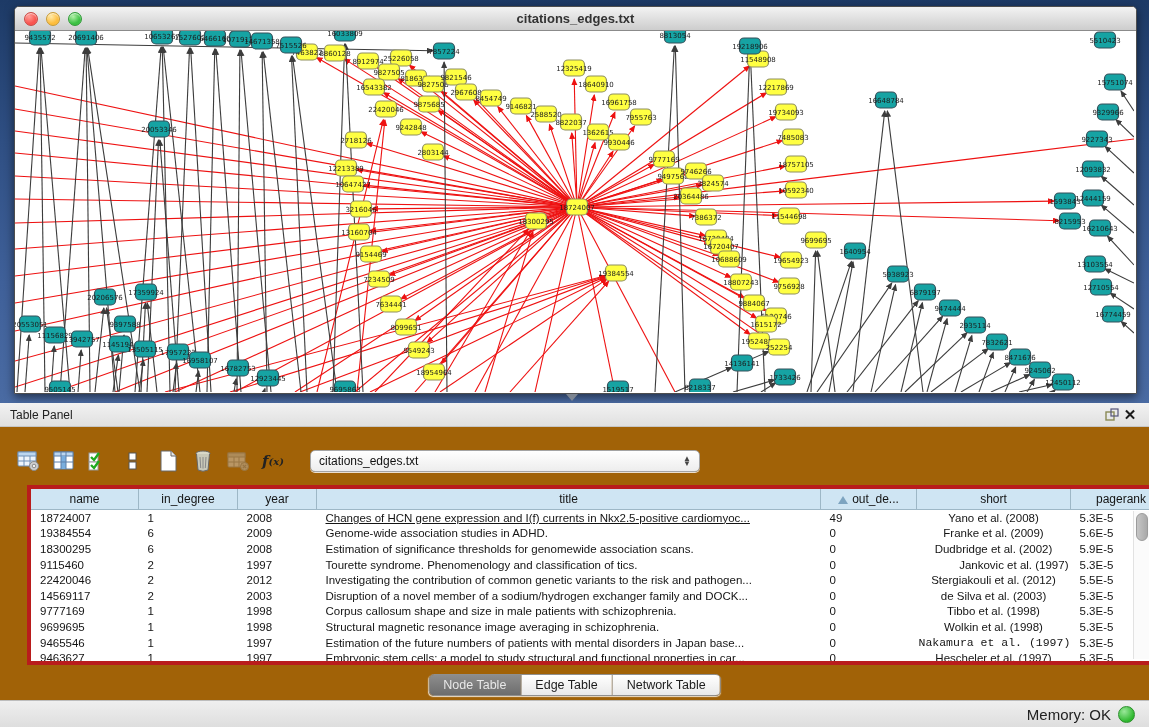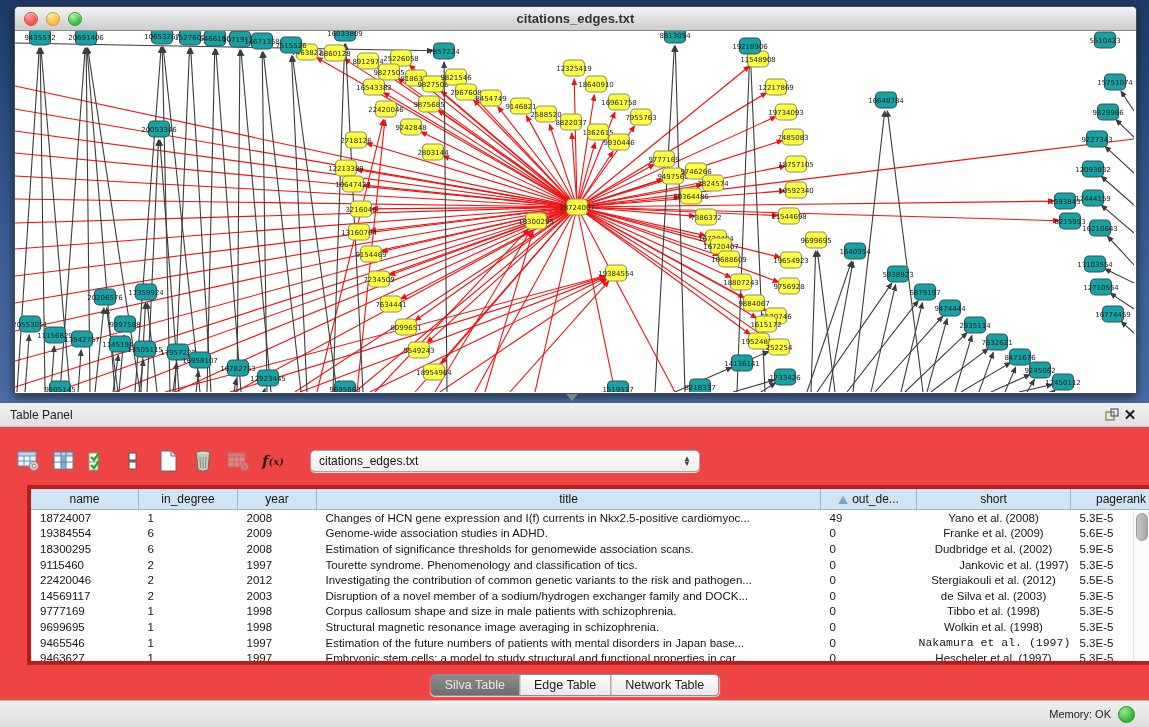--- a/index.html
+++ b/index.html
@@ -19,21 +19,21 @@
   .lights{position:absolute;left:9px;top:5px;display:flex;gap:8px;}
   .light{width:12px;height:12px;border-radius:50%;box-shadow:inset 0 1px 1px rgba(255,255,255,.7);}
   .light.red{background:radial-gradient(circle at 35% 30%,#ff9d98,#f9544f 60%);border:1px solid #c94843;}
   .light.yellow{background:radial-gradient(circle at 35% 30%,#ffe9a8,#fdbd3e 60%);border:1px solid #c79a33;}
   .light.green{background:radial-gradient(circle at 35% 30%,#b2f0a8,#3bc143 60%);border:1px solid #2f9a36;}
   .net-canvas{position:absolute;left:0;top:24px;width:1119px;height:361px;background:#fff;overflow:hidden;}
   .net-canvas svg{display:block;}
   .resize-handle{position:absolute;left:566px;top:394px;width:0;height:0;
     border-left:6px solid transparent;border-right:6px solid transparent;border-top:7px solid #8a8f96;opacity:.85;}
   
-  .table-panel{position:absolute;left:0;top:403px;width:1149px;height:324px;background:#ef4444;}
+  .table-panel{position:absolute;left:0;top:403px;width:1149px;height:324px;background:#a16207;}
   .panel-titlebar{height:23px;background:linear-gradient(#f2f2f2,#e0e0e0);border-bottom:1px solid #c6c6c6;
     display:flex;align-items:center;padding:0 10px;}
   .panel-title{font-size:12px;color:#222;flex:1;}
   .panel-btn{width:18px;height:16px;display:flex;align-items:center;justify-content:center;cursor:default;}
   .close-x{font-size:15px;font-weight:bold;color:#1b1b1b;line-height:14px;}
   .toolbar{height:40px;display:flex;align-items:center;gap:11px;padding:14px 0 0 16px;}
   .tb-icon{width:24px;height:24px;display:flex;align-items:center;justify-content:center;}
   .fx{font-size:15px;color:#222;font-style:italic;font-family:"DejaVu Serif",serif;font-weight:bold;}
   .fx small{font-size:10px;}
   .combo{margin-left:14px;width:372px;height:20px;border:1px solid #a4a4a4;border-radius:5px;
@@ -59,21 +59,21 @@
   .tabs{position:absolute;left:50%;transform:translateX(-50%);bottom:31px;display:flex;
     border:1px solid #8f8f8f;border-radius:5px;overflow:hidden;font-size:12.5px;
     box-shadow:0 1px 1px rgba(255,255,255,.8);}
   .tab{padding:3px 14px;background:linear-gradient(#ffffff,#e9e9e9);color:#1c1c1c;border-left:1px solid #b8b8b8;}
   .tab:first-child{border-left:none;}
   .tab.active{background:linear-gradient(#8d8d8d,#6d6d6d);color:#e8e8e8;}
   
   .statusbar{position:absolute;left:0;bottom:0;width:1149px;height:27px;
     background:linear-gradient(#efefef,#dedede);border-top:1px solid #bdbdbd;
     display:flex;align-items:center;justify-content:flex-end;padding-right:14px;box-sizing:border-box;gap:7px;}
-  .mem-label{font-size:11px;color:#222;}
+  .mem-label{font-size:15px;color:#222;}
   .mem-dot{width:15px;height:15px;border-radius:50%;border:1px solid #2a8f2a;
     background:radial-gradient(circle at 35% 30%,#9ae89a,#2eb82e 70%);}
 </style>
 </head>
 <body>
 
 <div class="desktop">
   <div class="net-window">
     <div class="titlebar">
       <div class="lights">
@@ -840,21 +840,21 @@
             <th style="width: 87px;"><span class="sort-tri"></span>out_de...</th>
             <th style="width: 145px;">short</th>
             <th style="width: 92px;">pagerank</th>
           </tr>
         </thead>
       <tbody id="grid-body">
           <tr>
             <td style="width: 99px;">18724007</td>
             <td style="width: 90px;">1</td>
             <td style="width: 70px;">2008</td>
-            <td style="width: 495px;">Changes of HCN gene expression and I(f) currents in Nkx2.5-positive cardiomyoc...</td>
+            <td style="width: 495px; text-decoration: underline;">Changes of HCN gene expression and I(f) currents in Nkx2.5-positive cardiomyoc...</td>
             <td style="width: 87px;">49</td>
             <td class="center" style="width: 145px;">Yano et al. (2008)</td>
             <td style="width: 92px;">5.3E-5</td>
           </tr>
           <tr>
             <td style="width: 99px;">19384554</td>
             <td style="width: 90px;">6</td>
             <td style="width: 70px;">2009</td>
             <td style="width: 495px;">Genome-wide association studies in ADHD.</td>
             <td style="width: 87px;">0</td>
@@ -934,21 +934,21 @@
             <td style="width: 92px;">5.3E-5</td>
           </tr>
         </tbody>
     </table>
     <div class="vscroll">
       <div class="vthumb"></div>
     </div>
   </div>
 
   <div class="tabs" id="tabs">
-      <div class="tab active">Silva Table</div>
+      <div class="tab active">Node Table</div>
       <div class="tab">Edge Table</div>
       <div class="tab">Network Table</div>
     </div>
 </div>
 
 <div class="statusbar">
   <span class="mem-label">Memory: OK</span>
   <span class="mem-dot"></span>
 </div>
 

